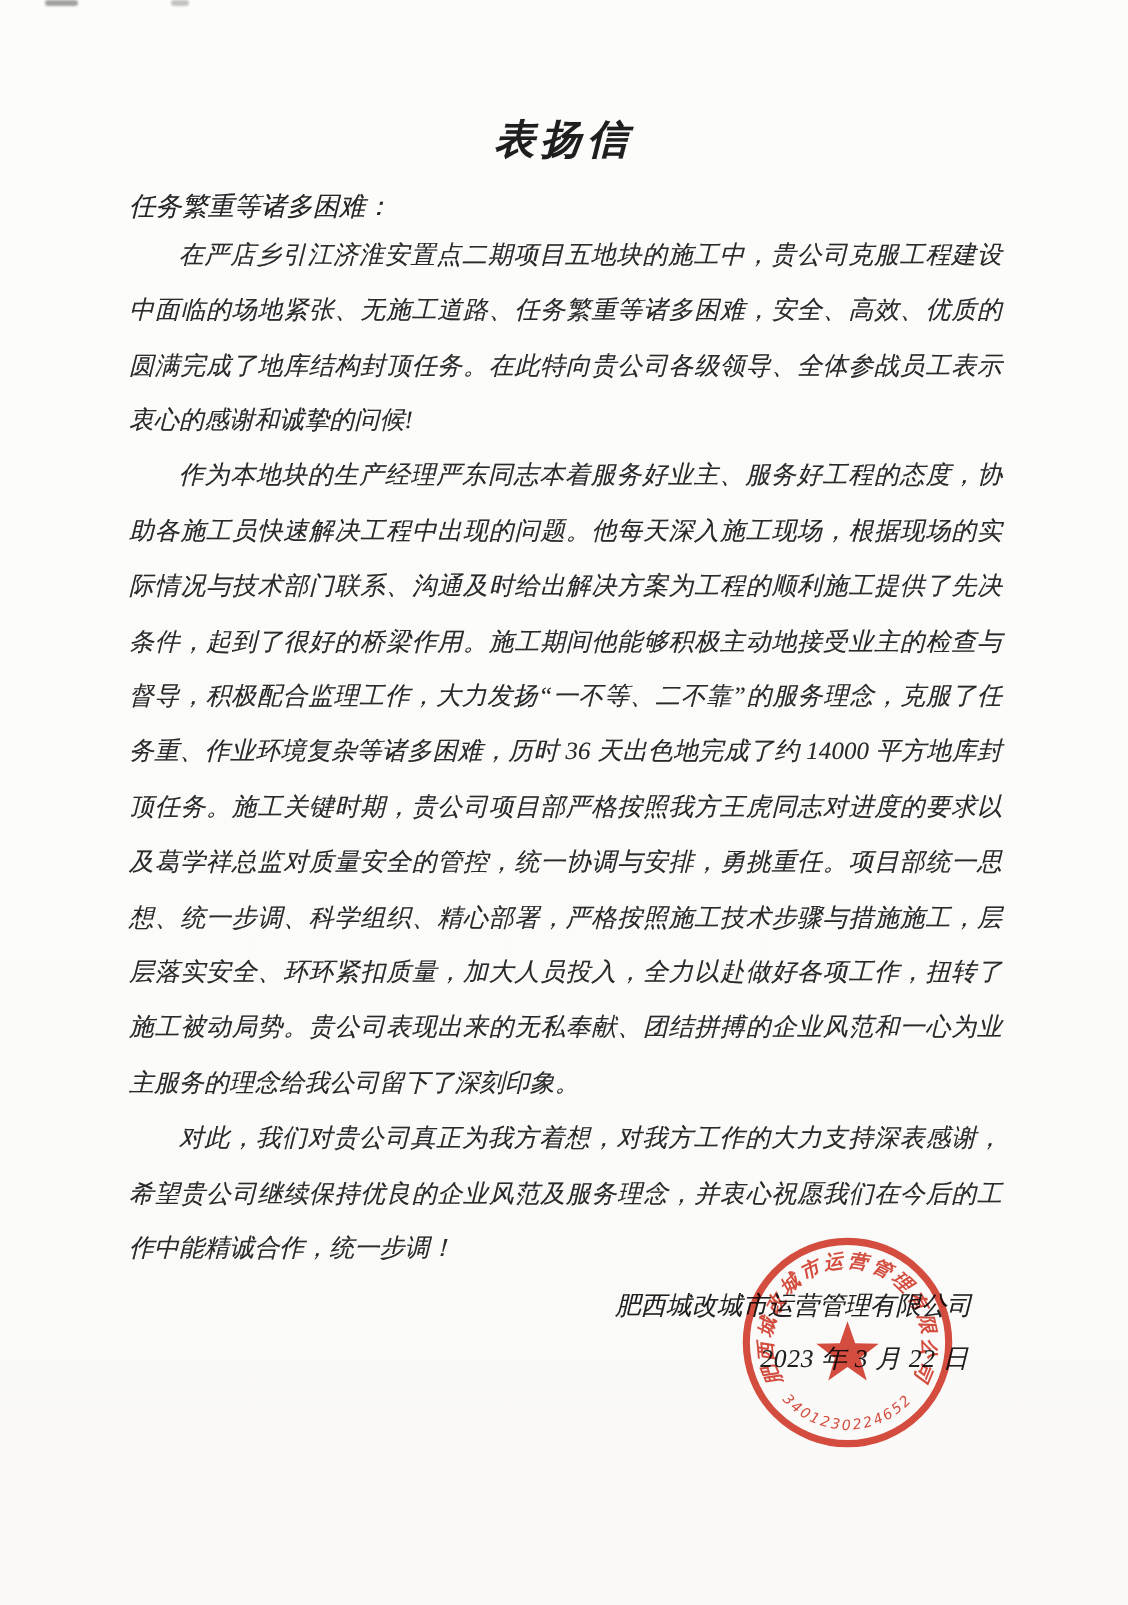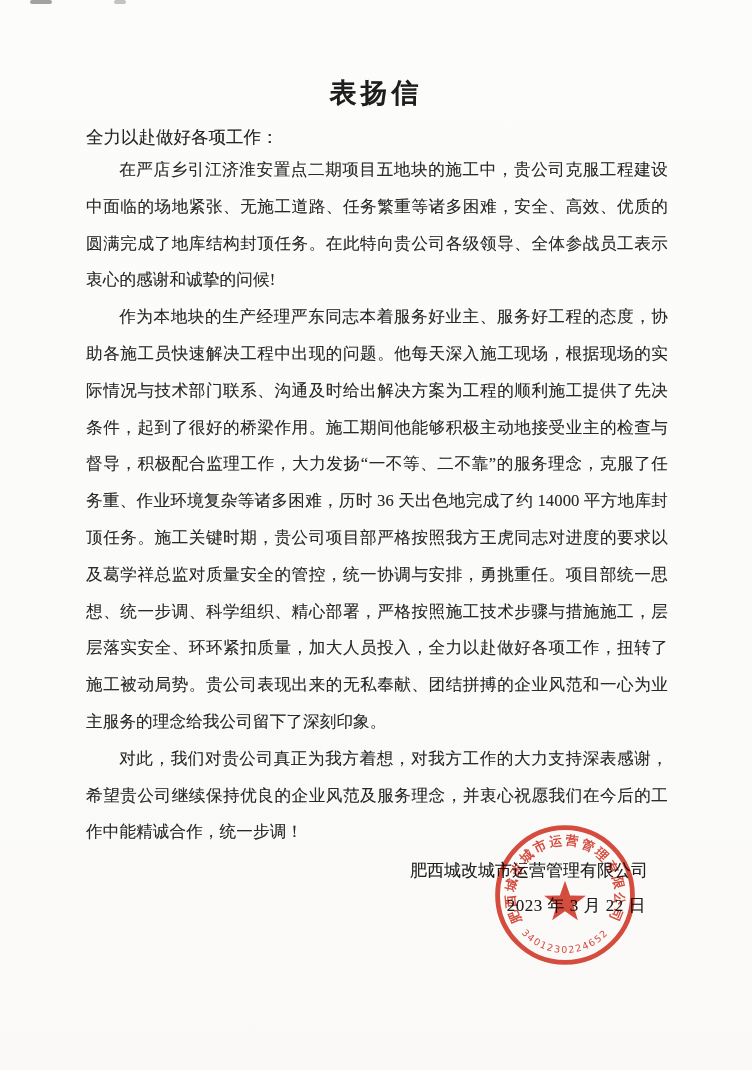--- a/index.html
+++ b/index.html
@@ -6,20 +6,21 @@
   html, body { background: #ffffff; }
   .page {
     position: relative;
     width: 752px;
     height: 1070px;
     margin: 0 auto;
     background: linear-gradient(180deg, #fcfcfb 0%, #fbfbf9 60%, #faf9f7 100%);
     overflow: hidden;
     font-family: "Liberation Serif", "DejaVu Serif", serif;
     color: #262626;
+    font-style: italic;
   }
   .scan-artifact {
     position: absolute;
     background: #5a5a5a;
     opacity: 0.55;
     border-radius: 2px;
     filter: blur(0.6px);
   }
   .artifact-1 { left: 30px; top: 0; width: 22px; height: 4px; }
   .artifact-2 { left: 114px; top: 0; width: 12px; height: 4px; opacity: 0.35; }
@@ -93,21 +94,21 @@
 <body>
 
 <div class="page">
 
   <div class="scan-artifact artifact-1"></div>
   <div class="scan-artifact artifact-2"></div>
 
   <h1 class="letter-title">表扬信</h1>
 
   <div class="letter-body">
-    <div class="salutation">全力以赴做好各项工作：</div>
+    <div class="salutation">任务繁重等诸多困难：</div>
     <p>在严店乡引江济淮安置点二期项目五地块的施工中，贵公司克服工程建设中面临的场地紧张、无施工道路、任务繁重等诸多困难，安全、高效、优质的圆满完成了地库结构封顶任务。在此特向贵公司各级领导、全体参战员工表示衷心的感谢和诚挚的问候!</p>
     <p>作为本地块的生产经理严东同志本着服务好业主、服务好工程的态度，协助各施工员快速解决工程中出现的问题。他每天深入施工现场，根据现场的实际情况与技术部门联系、沟通及时给出解决方案为工程的顺利施工提供了先决条件，起到了很好的桥梁作用。施工期间他能够积极主动地接受业主的检查与督导，积极配合监理工作，大力发扬“一不等、二不靠”的服务理念，克服了任务重、作业环境复杂等诸多困难，历时 36 天出色地完成了约 14000 平方地库封顶任务。施工关键时期，贵公司项目部严格按照我方王虎同志对进度的要求以及葛学祥总监对质量安全的管控，统一协调与安排，勇挑重任。项目部统一思想、统一步调、科学组织、精心部署，严格按照施工技术步骤与措施施工，层层落实安全、环环紧扣质量，加大人员投入，全力以赴做好各项工作，扭转了施工被动局势。贵公司表现出来的无私奉献、团结拼搏的企业风范和一心为业主服务的理念给我公司留下了深刻印象。</p>
     <p>对此，我们对贵公司真正为我方着想，对我方工作的大力支持深表感谢，希望贵公司继续保持优良的企业风范及服务理念，并衷心祝愿我们在今后的工作中能精诚合作，统一步调！</p>
   </div>
 
   <div class="signature-block">肥西城改城市运营管理有限公司</div>
   <div class="date-line">2023 年 3 月 22 日</div>
 
   <div class="seal">
     <svg viewBox="0 0 160 160" xmlns="http://www.w3.org/2000/svg">

